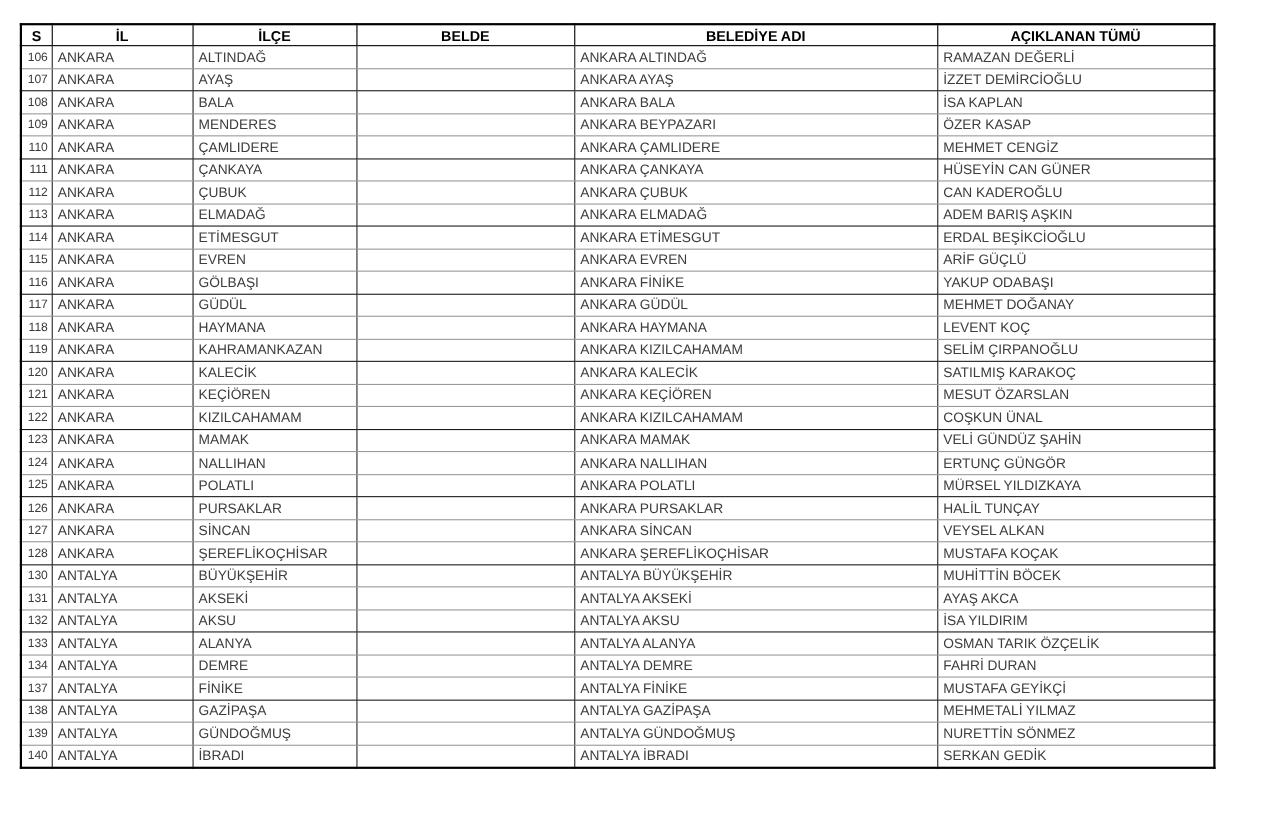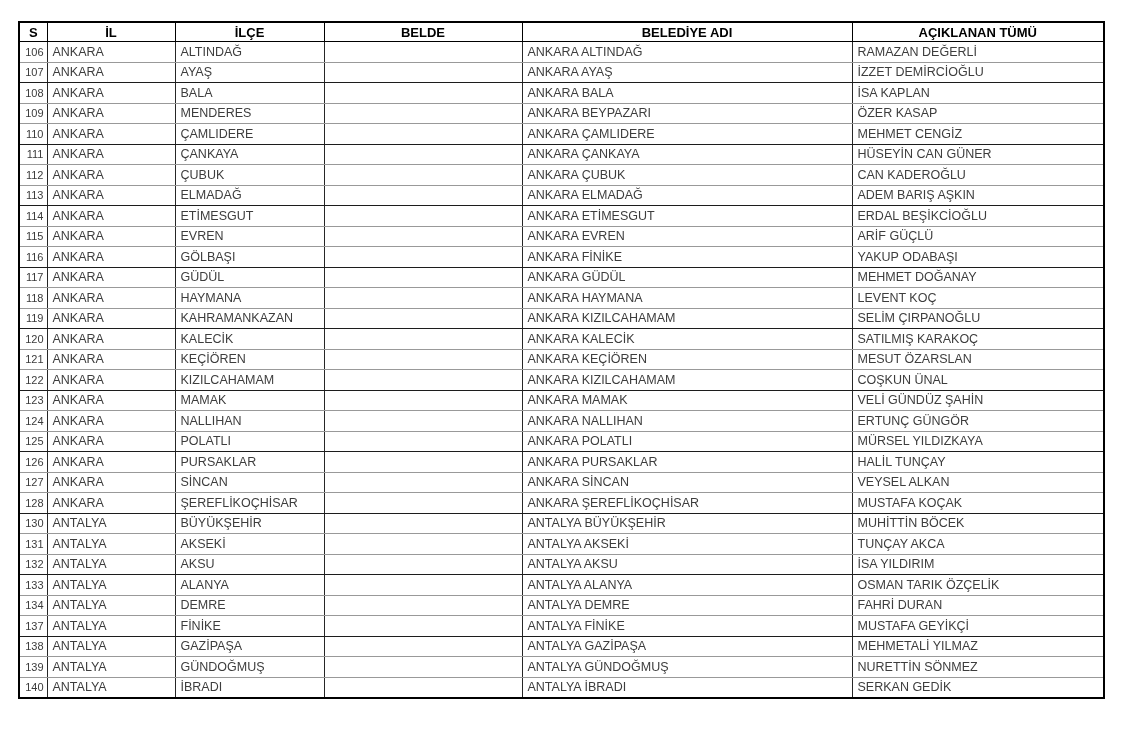--- a/index.html
+++ b/index.html
@@ -282,21 +282,21 @@
           <td></td>
           <td>ANTALYA BÜYÜKŞEHİR</td>
           <td>MUHİTTİN BÖCEK</td>
         </tr>
         <tr>
           <td class="num">131</td>
           <td>ANTALYA</td>
           <td>AKSEKİ</td>
           <td></td>
           <td>ANTALYA AKSEKİ</td>
-          <td>TUNÇAY AKCA</td>
+          <td>AYAŞ AKCA</td>
         </tr>
         <tr>
           <td class="num">132</td>
           <td>ANTALYA</td>
           <td>AKSU</td>
           <td></td>
           <td>ANTALYA AKSU</td>
           <td>İSA YILDIRIM</td>
         </tr>
         <tr>

